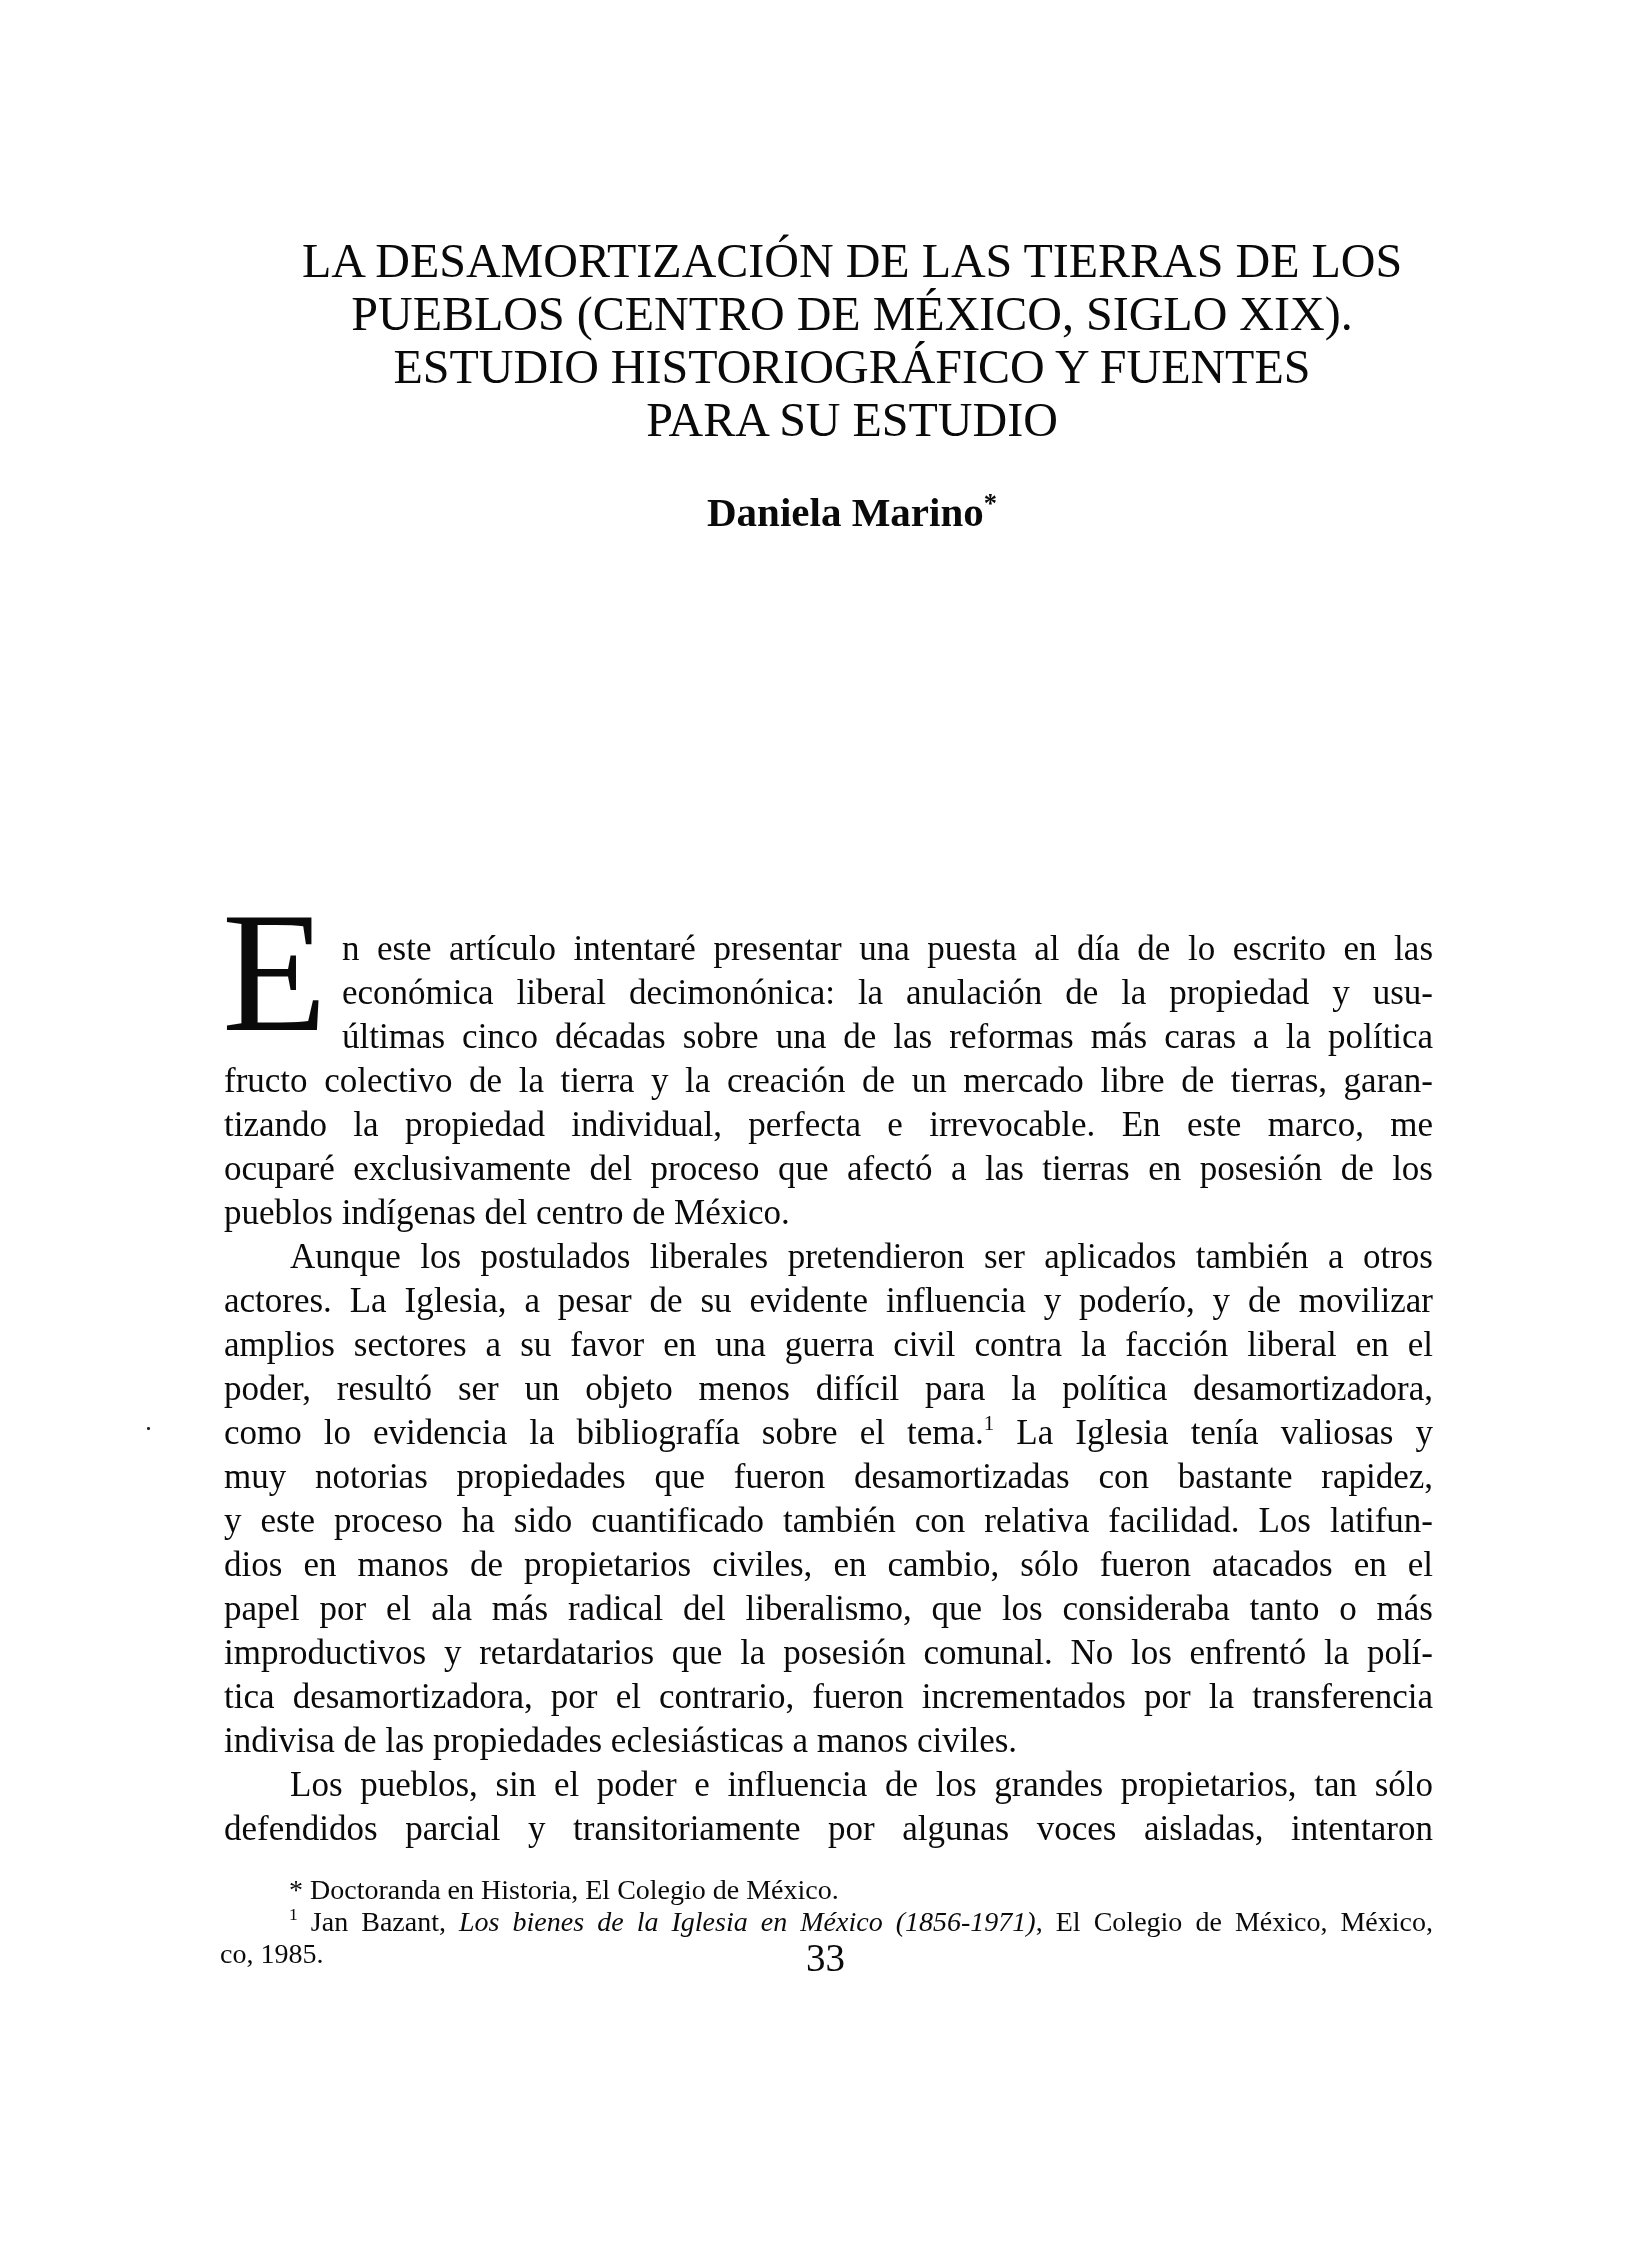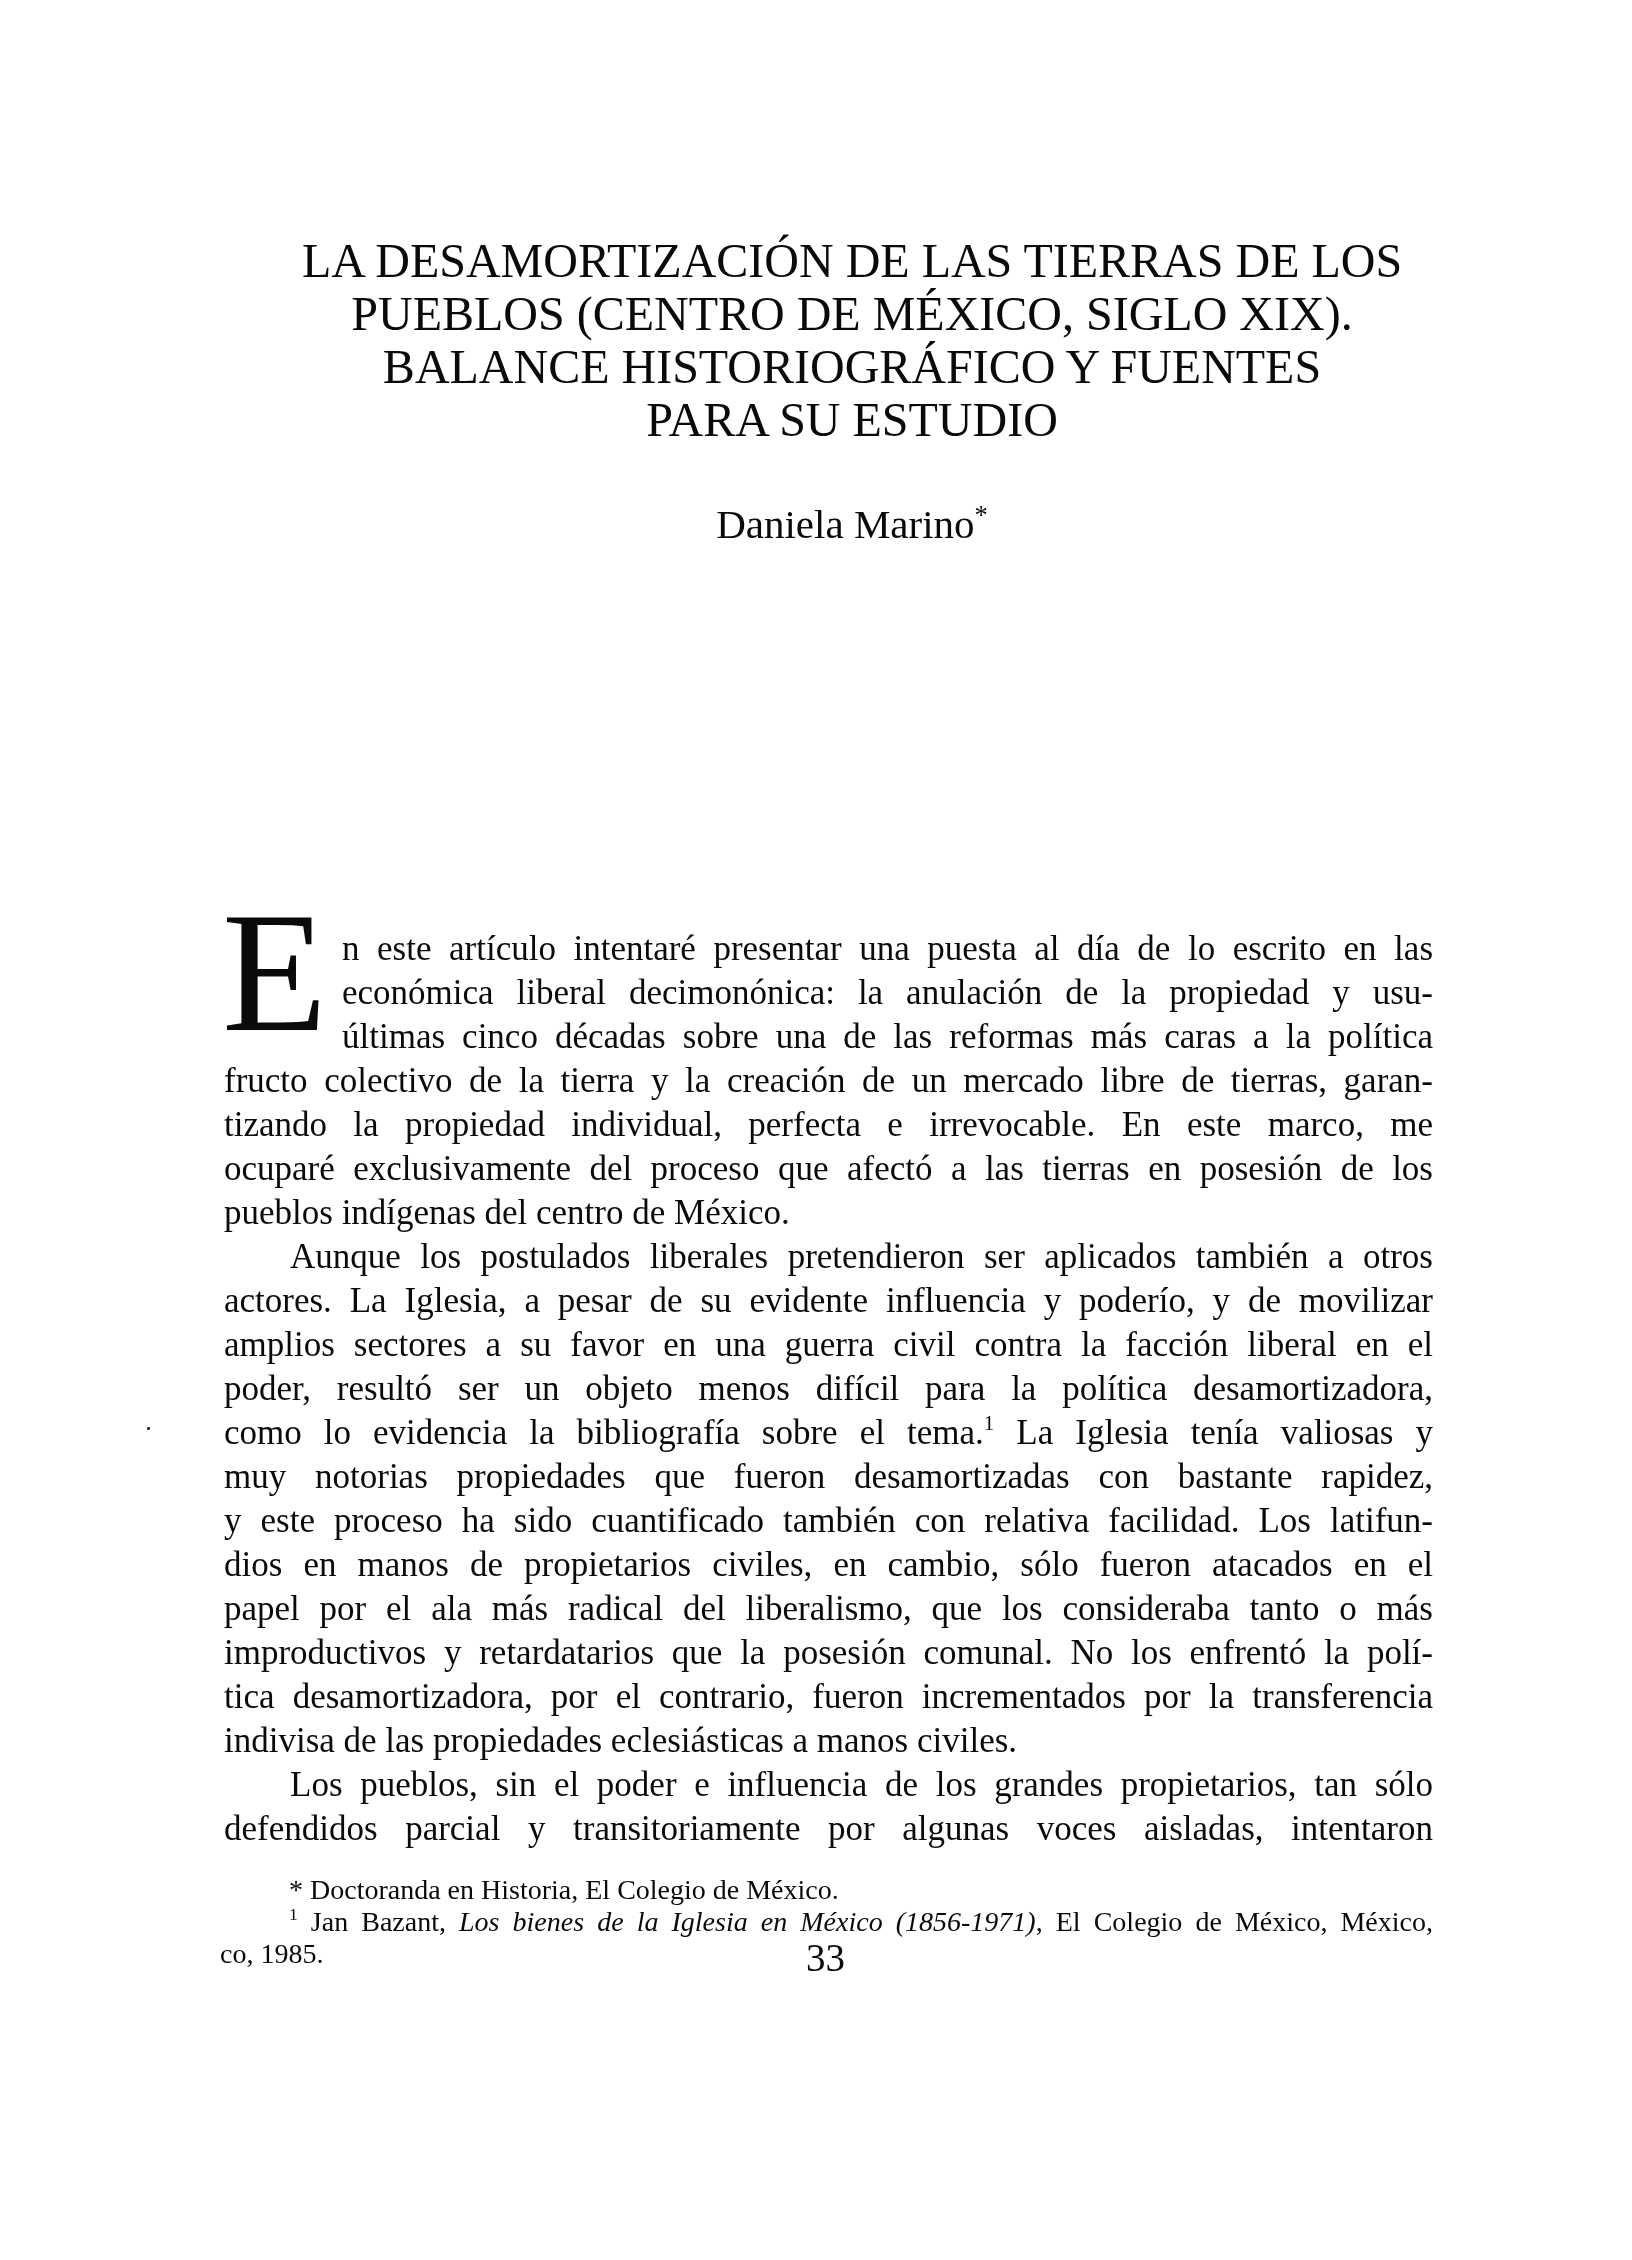--- a/index.html
+++ b/index.html
@@ -1,20 +1,20 @@
 <!DOCTYPE html>
 <html style="font-size:14px"><head>
 <meta charset="utf-8">
 <style>
   html, body { margin: 0; padding: 0; background: #ffffff; }
   body { width: 1633px; height: 2260px; position: relative; overflow: hidden; color: #0a0a0a; font-family: "Liberation Serif", "DejaVu Serif", serif; }
   .abs { position: absolute; margin-left: 36px; }
   .title { left: 176px; width: 1280px; top: 234px; font-size: 48px; line-height: 53px; text-align: center; }
   .title div { white-space: nowrap; }
-  .author { left: 176px; width: 1280px; top: 498px; font-size: 41px; line-height: 53px; text-align: center; }
+  .author { left: 176px; width: 1280px; top: 486px; font-size: 41px; line-height: 53px; text-align: center; font-weight: bold; }
   .author sup { font-size: 26.5px; vertical-align: 14px; line-height: 0; }
   .dropcap { left: 186px; top: 886px; font-size: 172px; line-height: 172px; }
   .body { left: 188px; width: 1209px; top: 927px; font-size: 35px; line-height: 44px; }
   .ln { display: block; height: 44px; white-space: nowrap; text-align: justify; text-align-last: justify; }
   .ln.last { text-align-last: left; }
   .ln.dc { margin-left: 118px; }
   .ln.ind { text-indent: 66px; }
   .ln sup { font-size: 21px; vertical-align: 14px; line-height: 0; }
   .notes { left: 184px; width: 1213px; top: 1874px; font-size: 28px; line-height: 32px; }
   .fn { display: block; height: 32px; white-space: nowrap; text-align: justify; text-align-last: justify; }
@@ -25,21 +25,21 @@
   .fn i { font-style: italic; }
   .pagenum { left: 176px; width: 1227px; top: 1940px; font-size: 39px; line-height: 35px; text-align: center; }
   .dot { left: 111px; top: 1427px; width: 2.6px; height: 2.6px; background: #222; border-radius: 50%; }
 </style>
 </head>
 <body>
 
 <div class="abs title">
   <div>LA DESAMORTIZACIÓN DE LAS TIERRAS DE LOS</div>
   <div>PUEBLOS (CENTRO DE MÉXICO, SIGLO XIX).</div>
-  <div>BALANCE HISTORIOGRÁFICO Y FUENTES</div>
+  <div>ESTUDIO HISTORIOGRÁFICO Y FUENTES</div>
   <div>PARA SU ESTUDIO</div>
 </div>
 
 <div class="abs author"><span>Daniela Marino</span><sup>*</sup></div>
 
 <div class="abs dropcap">E</div>
 
 <div class="abs body">
   <span class="ln dc" style="white-space: normal; overflow: visible;">n este artículo intentaré presentar una puesta al día de lo escrito en las</span>
   <span class="ln dc" style="white-space: normal; overflow: visible;">económica liberal decimonónica: la anulación de la propiedad y usu-</span>

